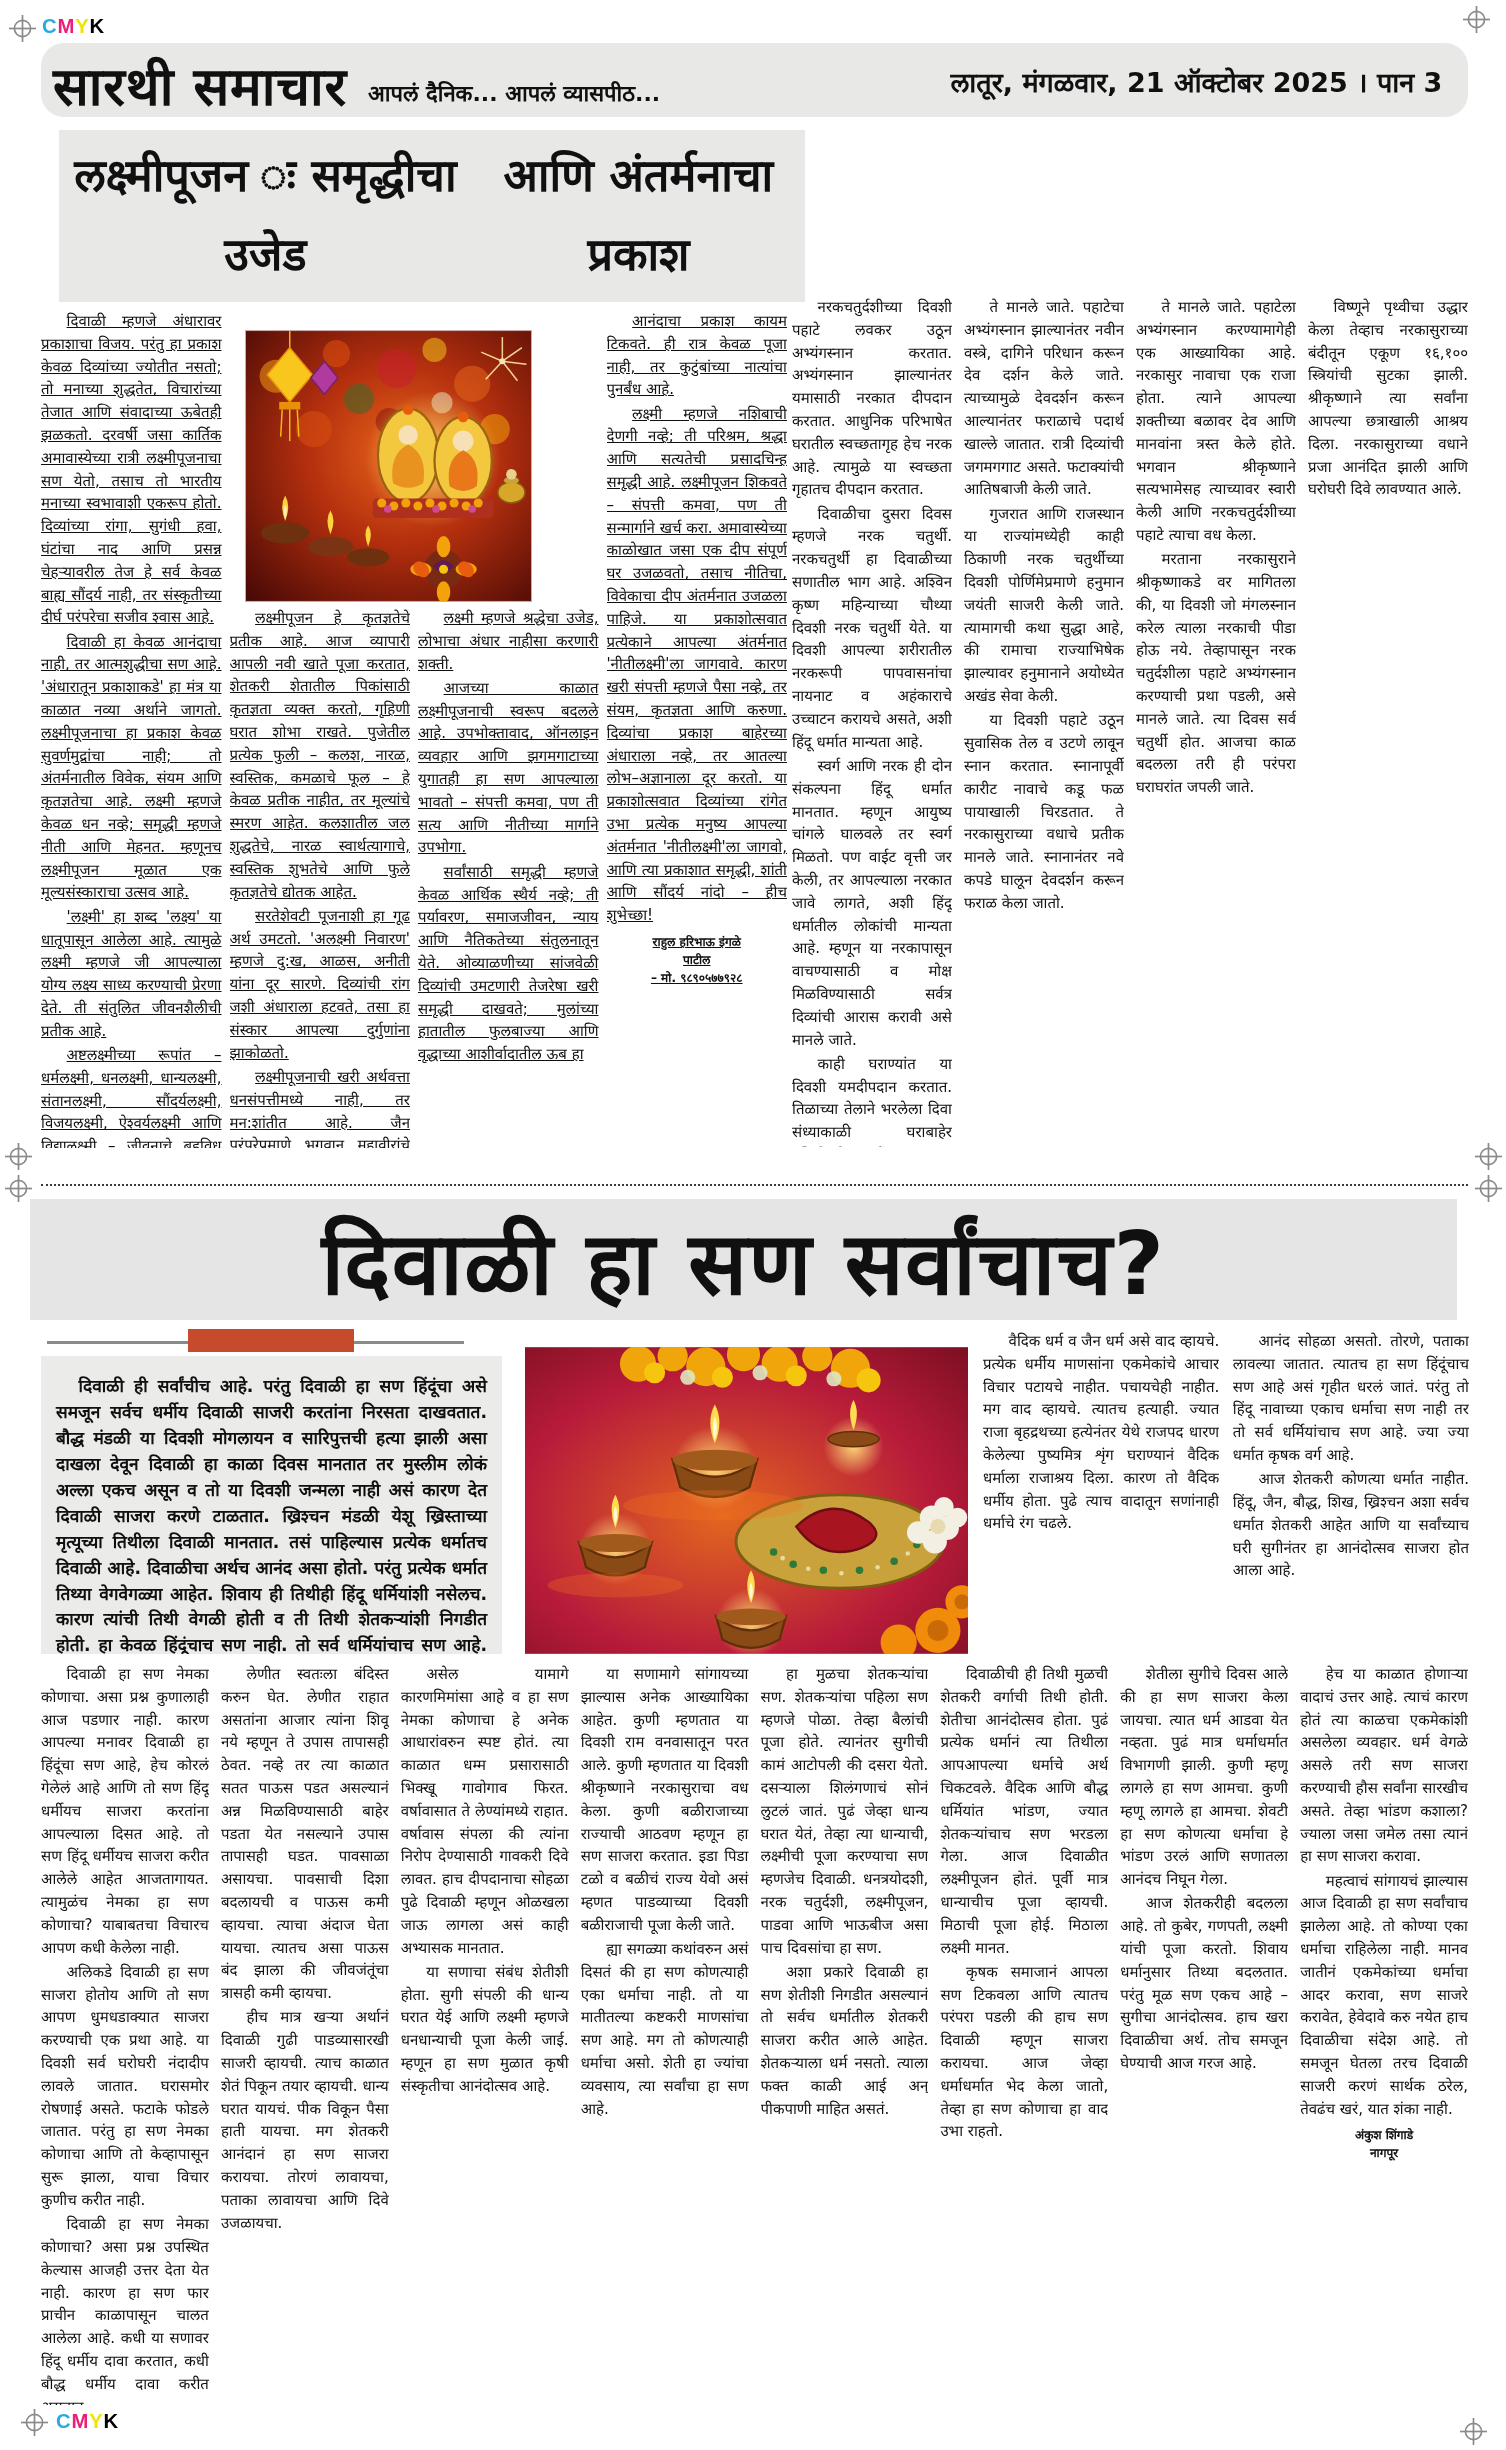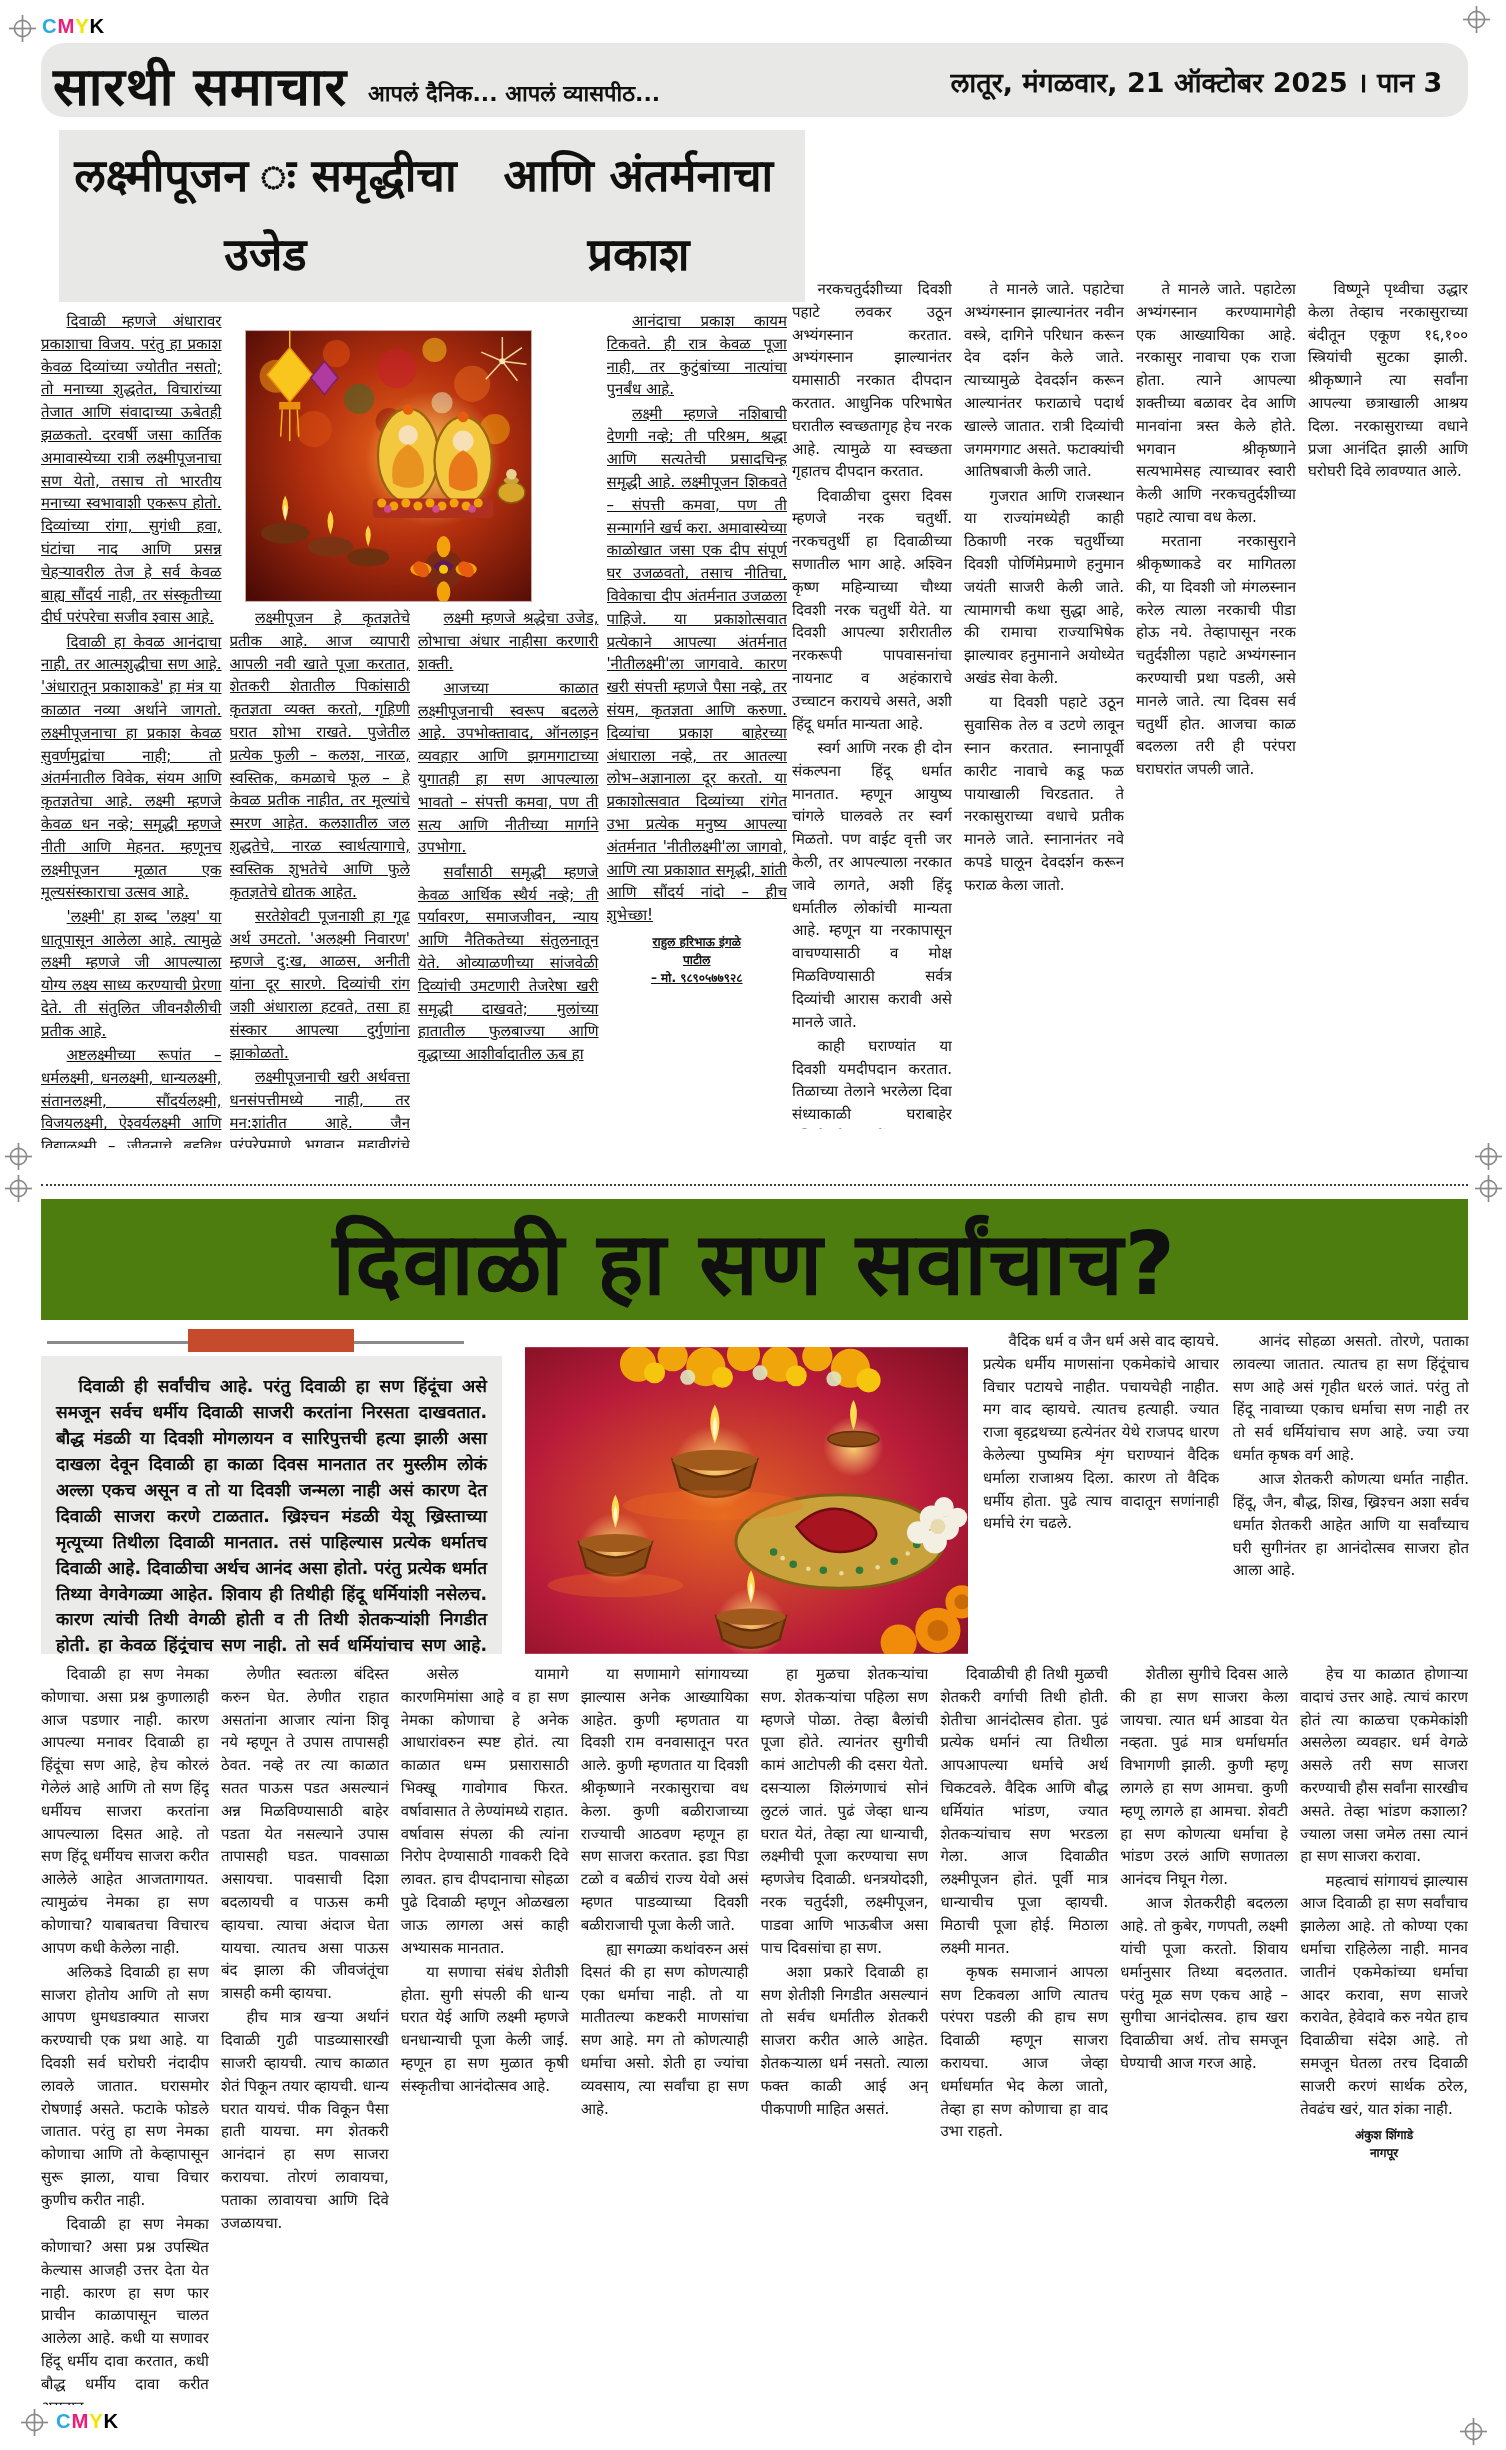--- a/index.html
+++ b/index.html
@@ -35,31 +35,31 @@
   
   .cols{position:absolute;display:flex;}
   .col{flex:1 1 0;overflow:hidden;font-size:15px;line-height:1.52;text-align:justify;}
   .col p{margin:0 0 1.5px 0;text-indent:25.6px;}
   .byline{font-weight:700;text-align:center;font-size:12px;line-height:1.5;
           margin-top:6px;text-indent:0;}
   .byline p{text-indent:0;margin:0;}
 
   .article-left{left:41px;top:310px;width:746px;height:838px;gap:8px;text-decoration:underline;}
   .article-left .pad-img{padding-top:297px;}
-  .article-right{left:792px;top:278px;width:676px;height:851px;gap:12px;}
+  .article-right{left:792px;top:296px;width:676px;height:851px;gap:12px;}
 
   .photo1{position:absolute;left:245px;top:330px;width:285px;height:270px;
           border:0.8px solid #caa;overflow:hidden;}
   .photo2{position:absolute;left:525px;top:1347px;width:443px;height:307px;overflow:hidden;}
 
   
   .dotted-rule{position:absolute;left:41px;top:1184px;width:1427px;height:0;
                border-top:2.3px dotted #3a3a3a;}
-  .feature-band{position:absolute;left:41px;top:1199px;width:1427px;height:121px;
-        background:#4d7c0f;display:flex;align-items:center;justify-content:center;}
+  .feature-band{position:absolute;left:30px;top:1199px;width:1427px;height:121px;
+        background:#e5e5e5;display:flex;align-items:center;justify-content:center;}
   .feature-band .hl{font-size:87px;font-weight:800;letter-spacing:1.5px;}
   .intro-rule-line{position:absolute;left:47px;top:1341px;width:417px;height:3px;
                    background:#8a8a8a;}
   .intro-rule-red{position:absolute;left:188px;top:1329px;width:166px;height:22.6px;}
   .feature-intro{position:absolute;left:41px;top:1356px;width:461px;height:298px;
         background:#ebebea;padding:18px 15px;box-sizing:border-box;font-size:17.3px;
         font-weight:700;line-height:1.5;text-align:justify;overflow:hidden;}
   .feature-intro p{margin:0;text-indent:22.6px;}
   .feature-topcols{left:983px;top:1330px;width:486px;height:324px;gap:13.6px;}
   .feature-body{left:41px;top:1663px;width:1427px;height:742px;gap:12px;}

